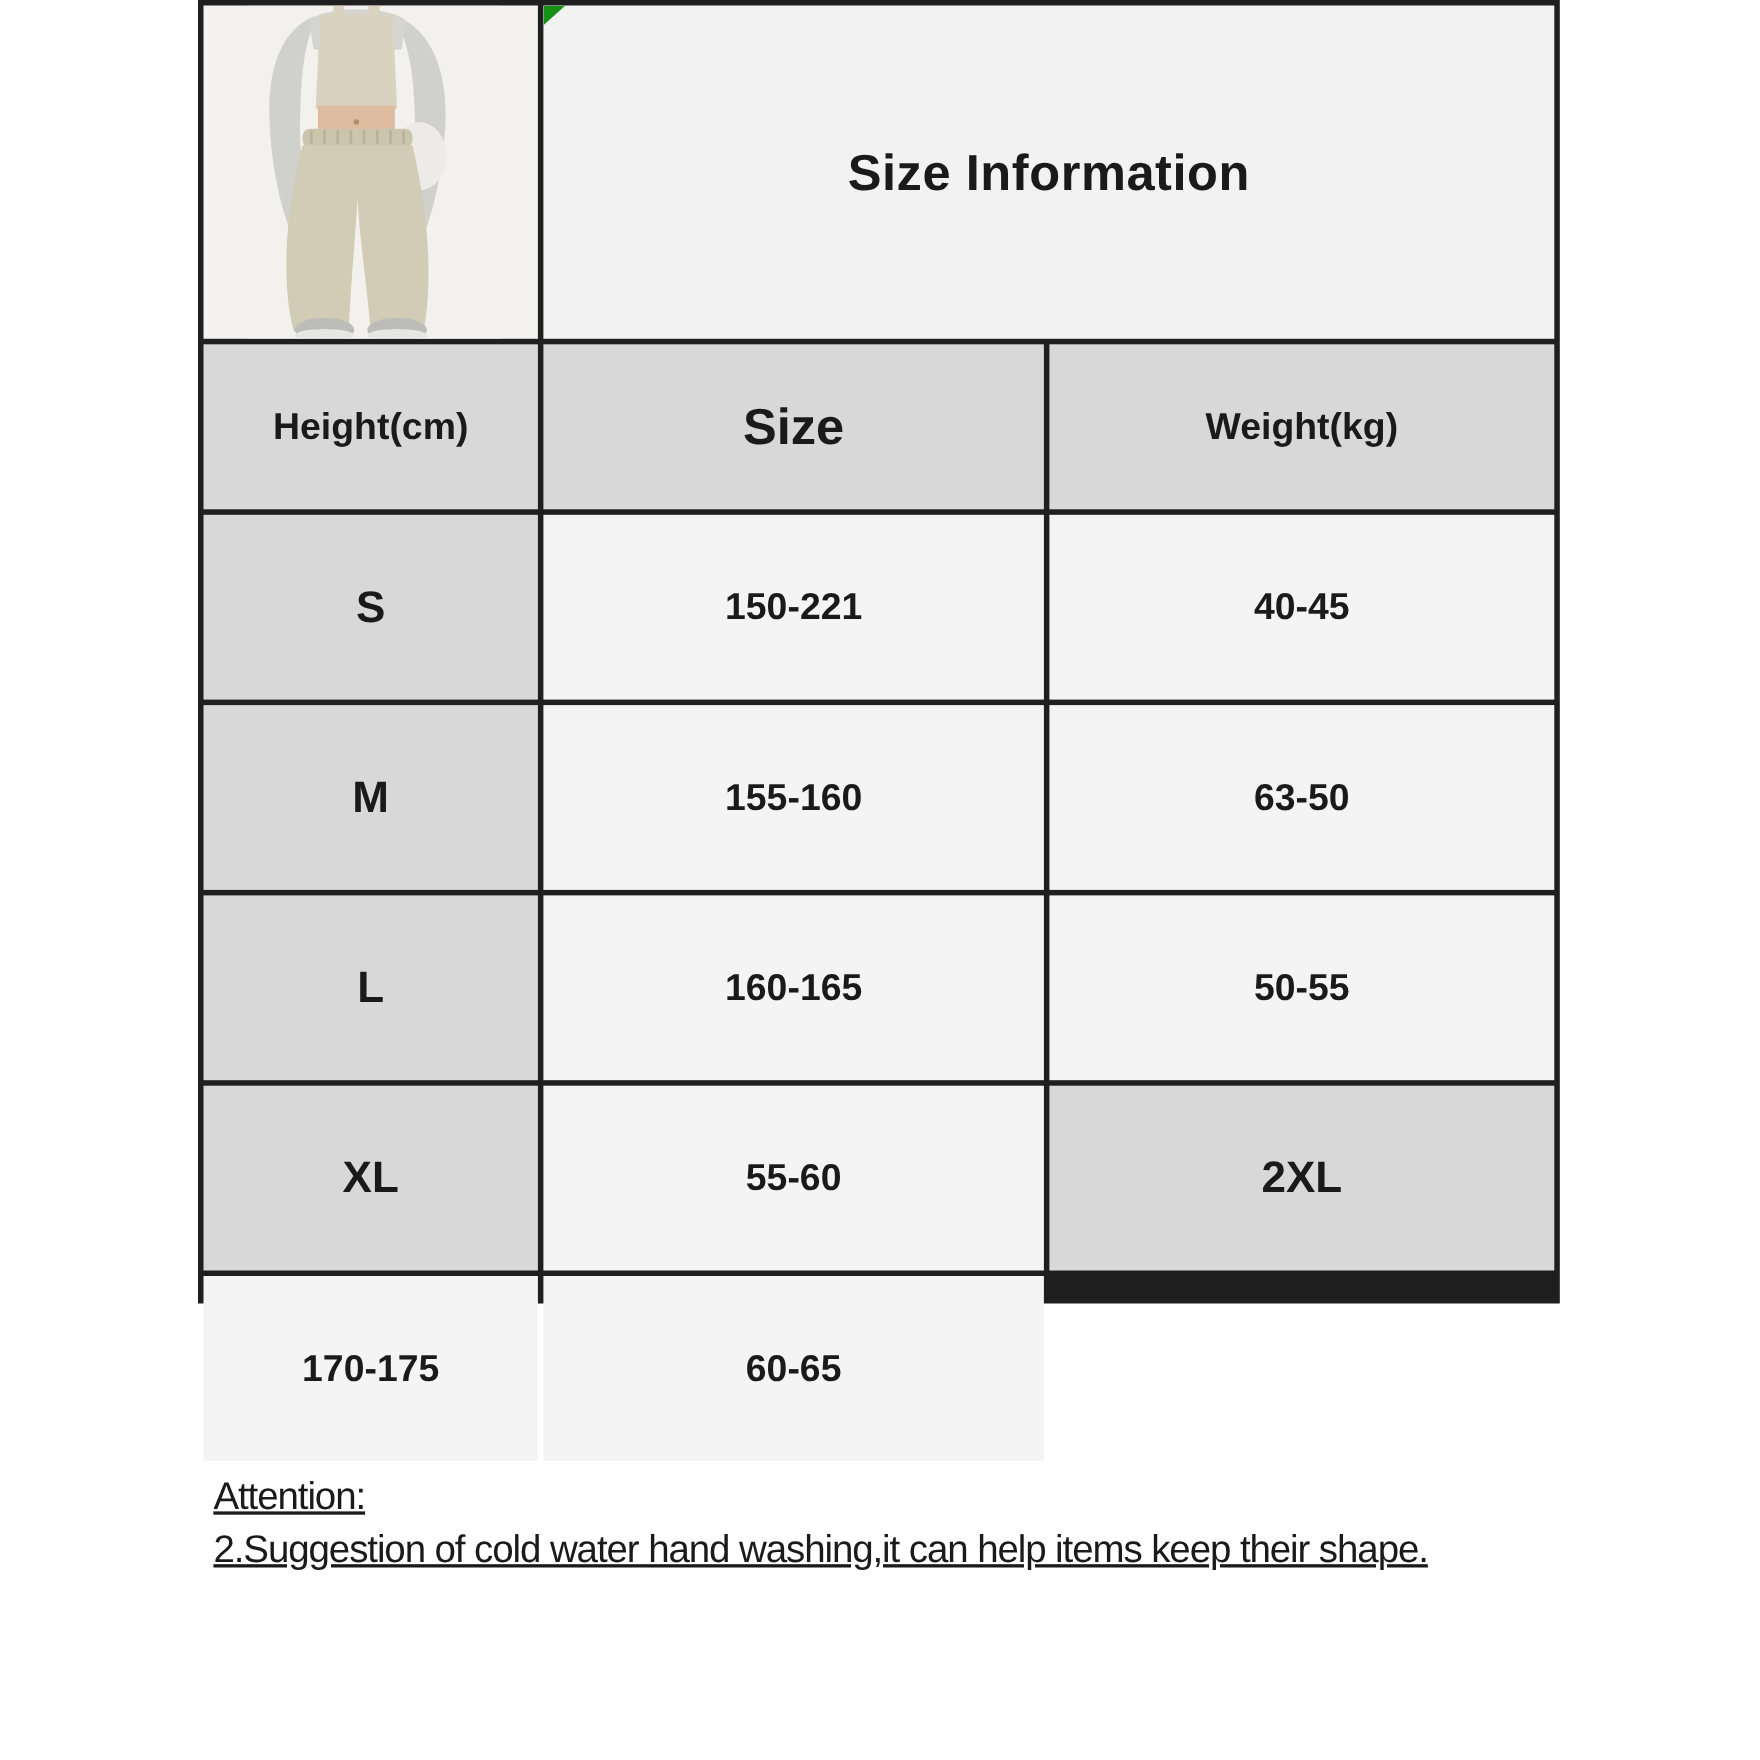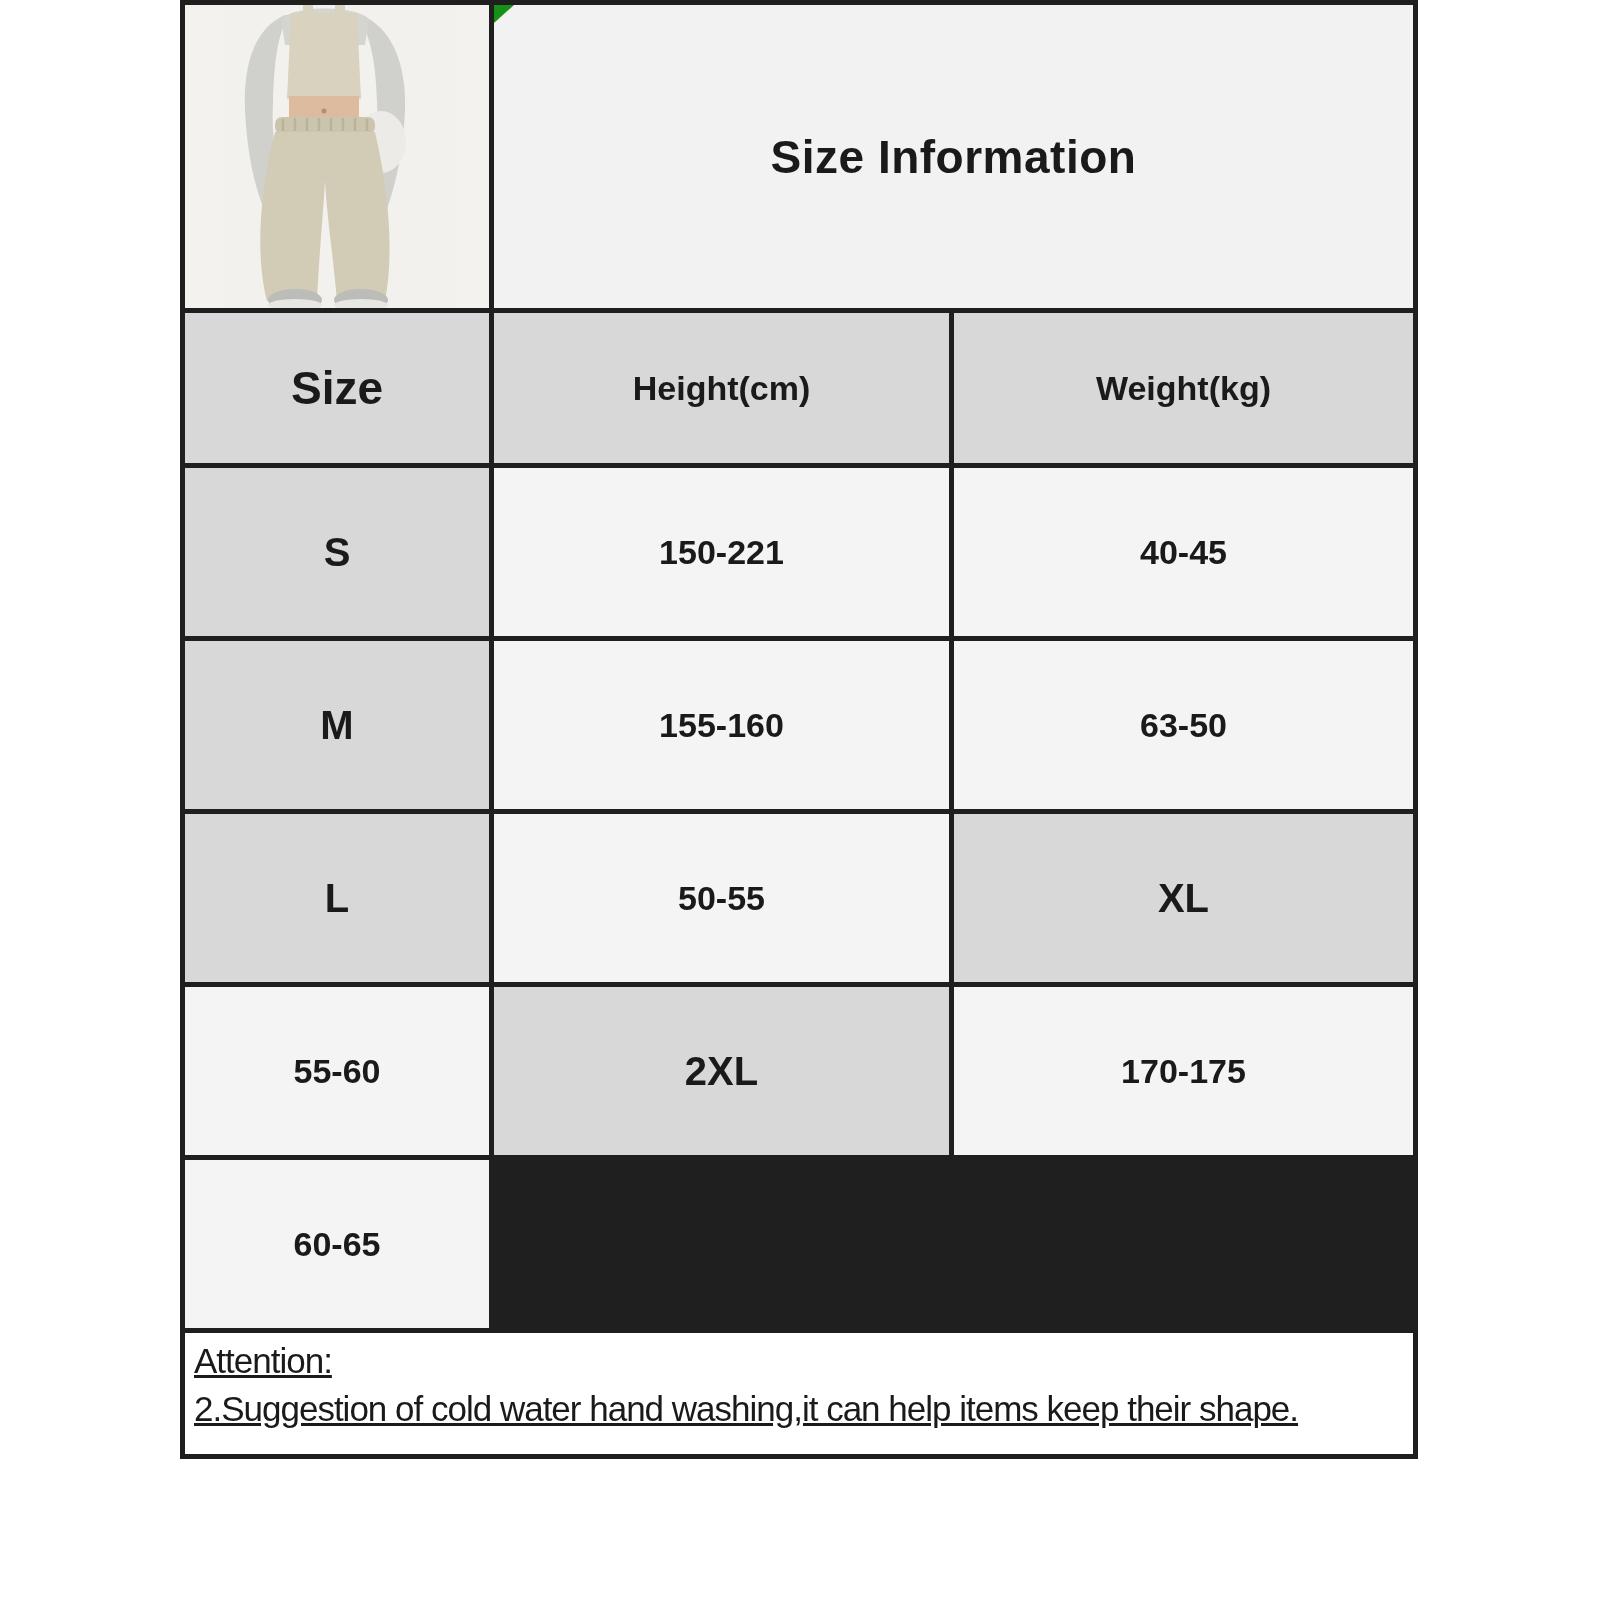--- a/index.html
+++ b/index.html
@@ -6,21 +6,21 @@
   .canvas{
     position:relative;
     width:1600px;height:1600px;
     background:#ffffff;
     font-family:"Liberation Sans", sans-serif;
     color:#1a1a1a;
   }
   .size-chart{
     position:absolute;
     left:180px;top:0;
-    width:1238px;height:1459px;
+    width:1238px;height:1185px;
     box-sizing:border-box;
     background:#1f1f1f;
     display:grid;
     grid-template-columns:304px 455px 459px;
     grid-template-rows:303px 150px repeat(5,168px) 1fr;
     gap:5px;
     padding:5px;
   }
   .cell{
     display:flex;align-items:center;justify-content:center;
@@ -101,24 +101,24 @@
         <ellipse cx="176" cy="300" rx="27" ry="6" fill="#e6e6e3"></ellipse>
       </svg>
     </div>
 
     <div class="cell title-cell">
       <span class="green-marker"></span>
       <span class="title-text">Size Information</span>
     </div>
 
     <div class="cell gray">
-      <span class="size-header">Size</span>
+      <span class="col-header">Height(cm)</span>
     </div>
     <div class="cell gray">
-      <span class="col-header">Height(cm)</span>
+      <span class="size-header">Size</span>
     </div>
     <div class="cell gray">
       <span class="col-header">Weight(kg)</span>
     </div>
 
     <div class="cell gray">
       <span class="size-label">S</span>
     </div>
     <div class="cell light">
       <span class="cell-value">150-221</span>
@@ -132,20 +132,23 @@
     </div>
     <div class="cell light">
       <span class="cell-value">155-160</span>
     </div>
     <div class="cell light">
       <span class="cell-value">63-50</span>
     </div>
 
     <div class="cell gray">
       <span class="size-label">L</span>
+    </div>
+    <div class="cell light">
+      <span class="cell-value">160-165</span>
     </div>
     <div class="cell light">
       <span class="cell-value">50-55</span>
     </div>
 
     <div class="cell gray">
       <span class="size-label">XL</span>
     </div>
     <div class="cell light">
       <span class="cell-value">55-60</span>

